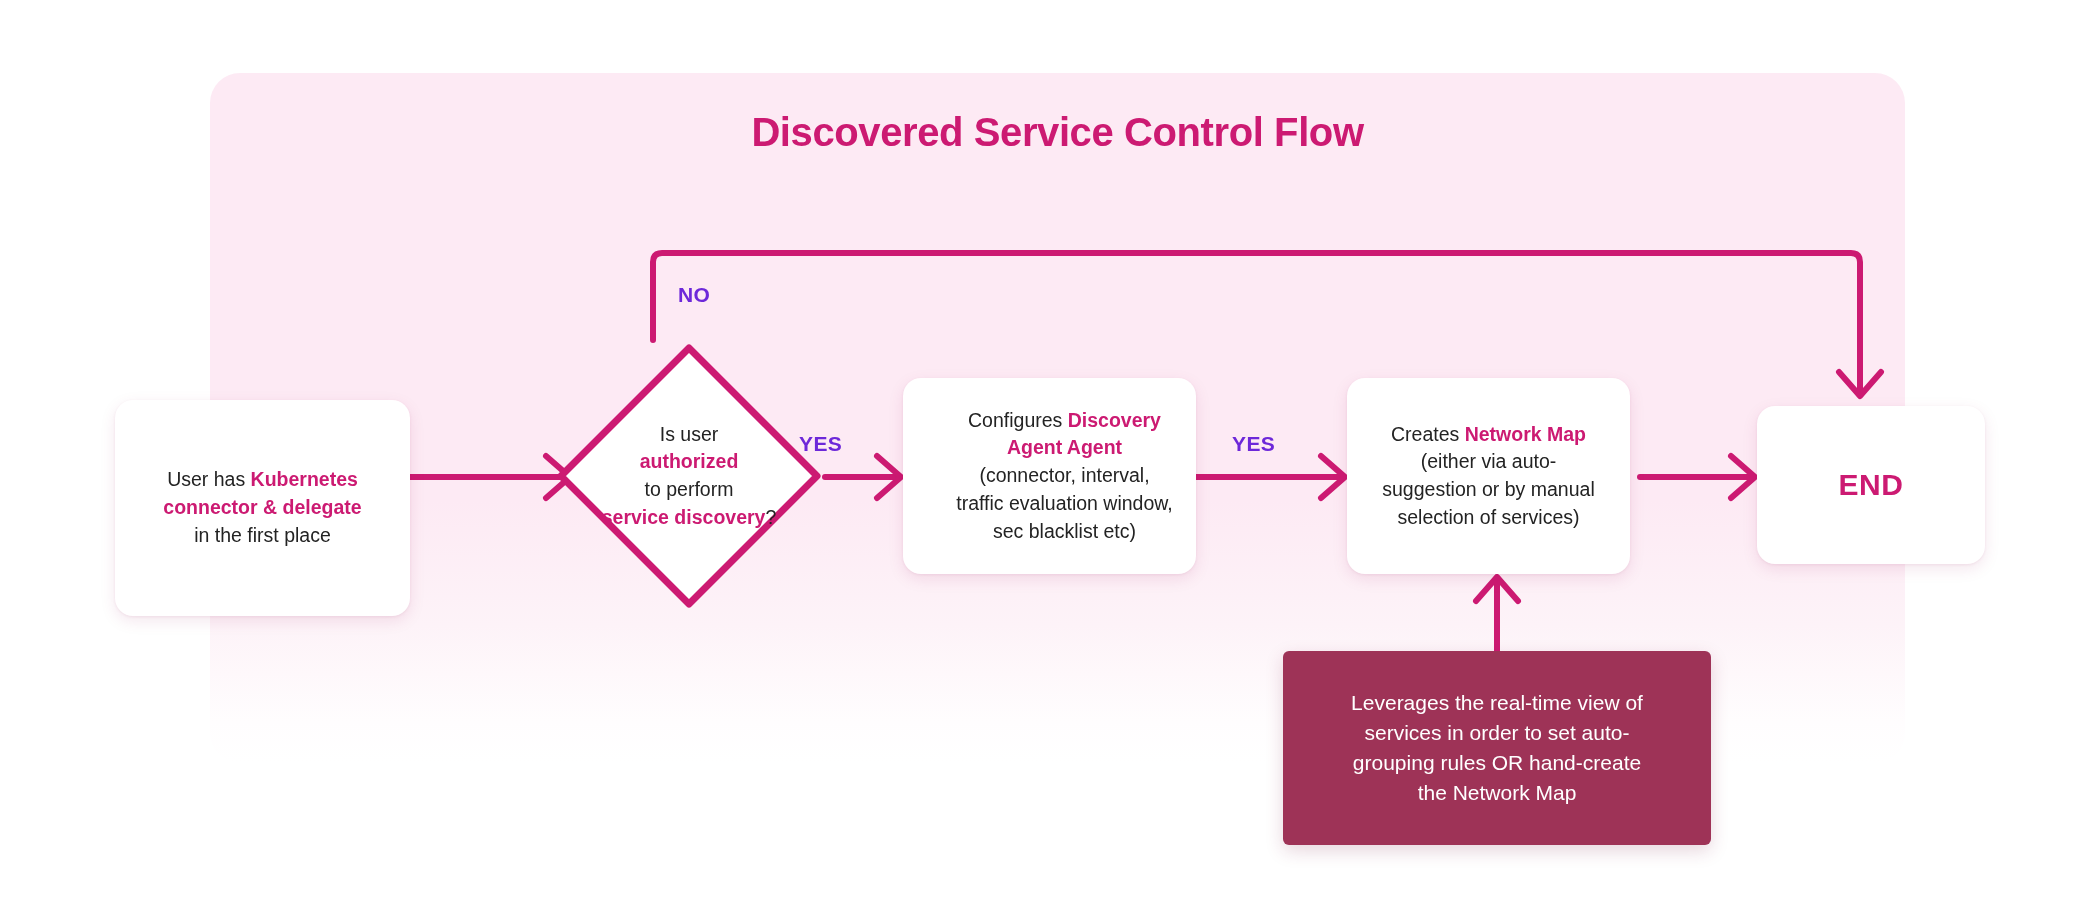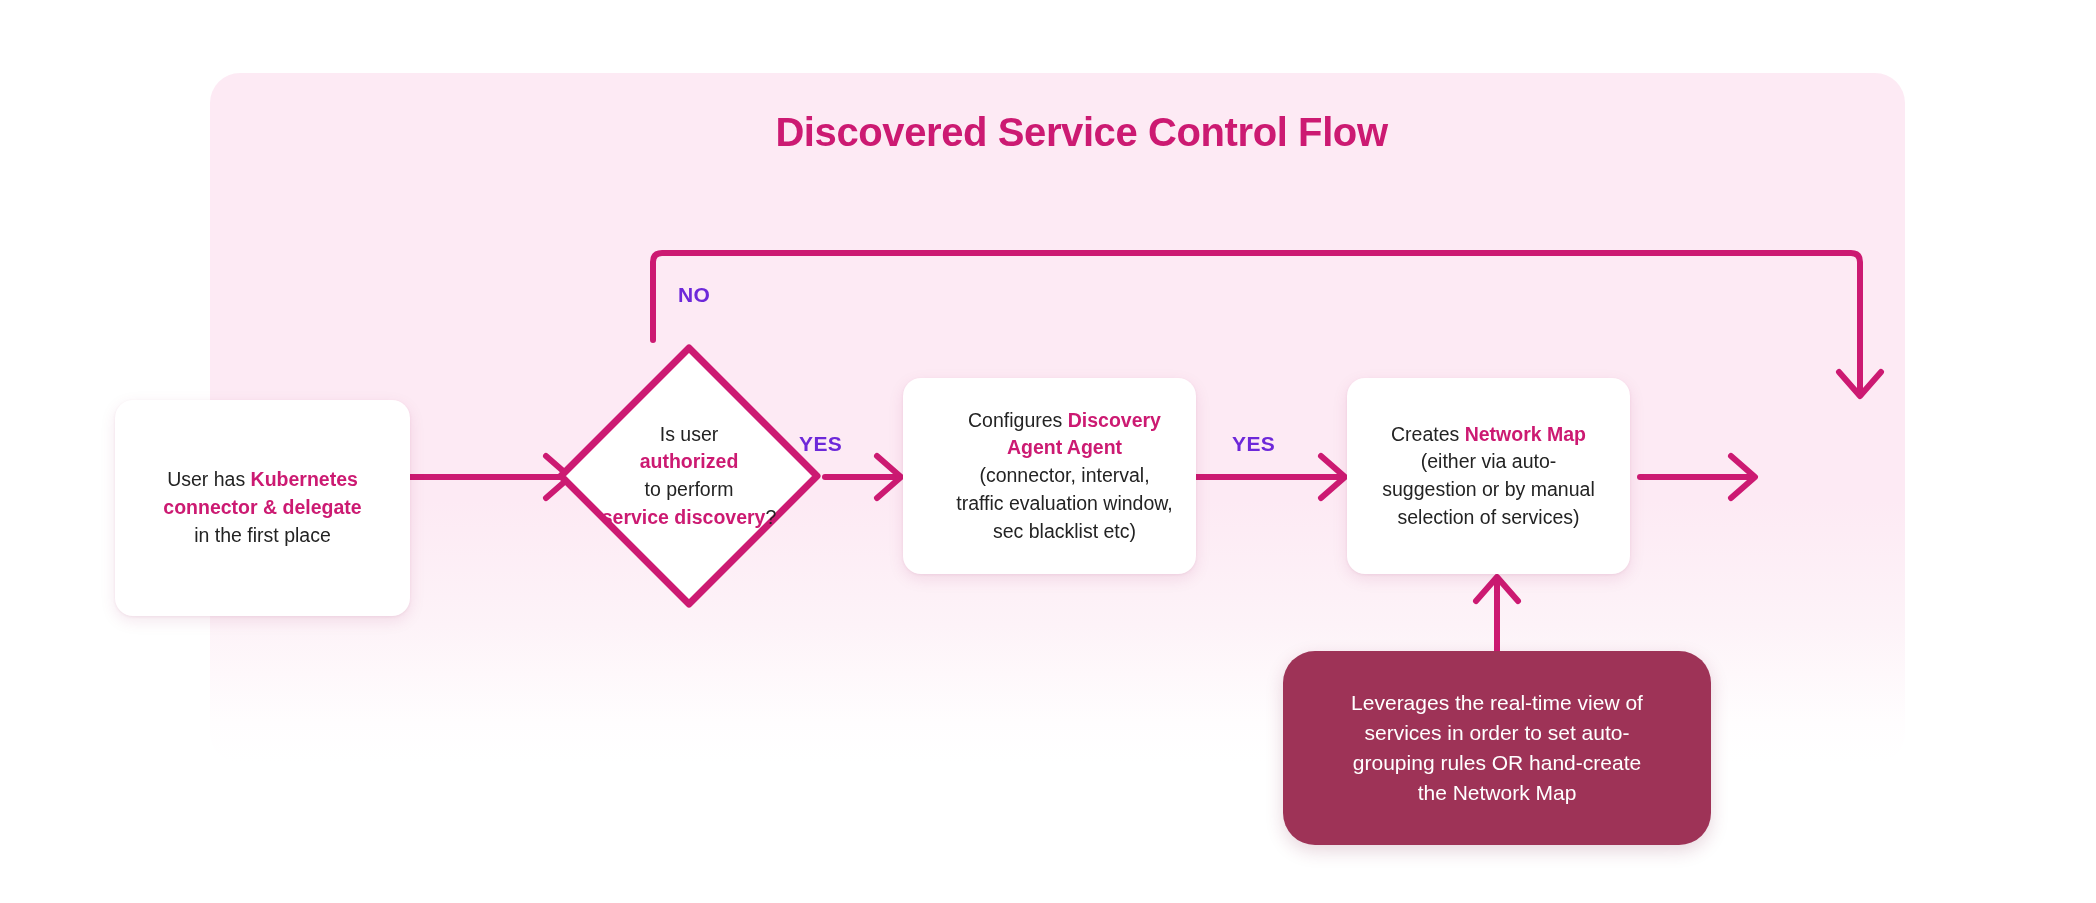--- a/index.html
+++ b/index.html
@@ -41,21 +41,20 @@
   .title {
     position: absolute;
     left: 210px;
     top: 110px;
     width: 1695px;
     text-align: center;
     font-size: 40px;
     font-weight: bold;
     letter-spacing: -0.4px;
     color: #cc1a72;
-    padding-left: 24px;
   }
 
   
   #wires {
     position: absolute;
     left: 0;
     top: 0;
     width: 2096px;
     height: 903px;
   }
@@ -117,21 +116,21 @@
     color: #232323;
   }
 
   
   #note-box {
     position: absolute;
     left: 1283px;
     top: 651px;
     width: 428px;
     height: 194px;
-    border-radius: 32px;
+    border-radius: 6px;
     background: #9e3357;
     box-shadow: 0 6px 18px rgba(120, 30, 65, 0.18);
     display: flex;
     align-items: center;
     justify-content: center;
     text-align: center;
     color: #ffffff;
     font-size: 21px;
     line-height: 1.42;
     box-sizing: border-box;
@@ -220,20 +219,23 @@
 
   <div class="card" id="node-netmap">
     <div class="txt">
       <span>Creates </span><span class="hl">Network Map</span><br>
       <span>(either via auto-</span><br>
       <span>suggestion or by manual</span><br>
       <span>selection of services)</span>
     </div>
   </div>
 
+  <div class="card" id="node-end">
+    <div class="txt">END</div>
+  </div>
 
   <div id="note-box">
     <div>
       <span>Leverages the real-time view of</span><br>
       <span>services in order to set auto-</span><br>
       <span>grouping rules OR hand-create</span><br>
       <span>the Network Map</span>
     </div>
   </div>
 

